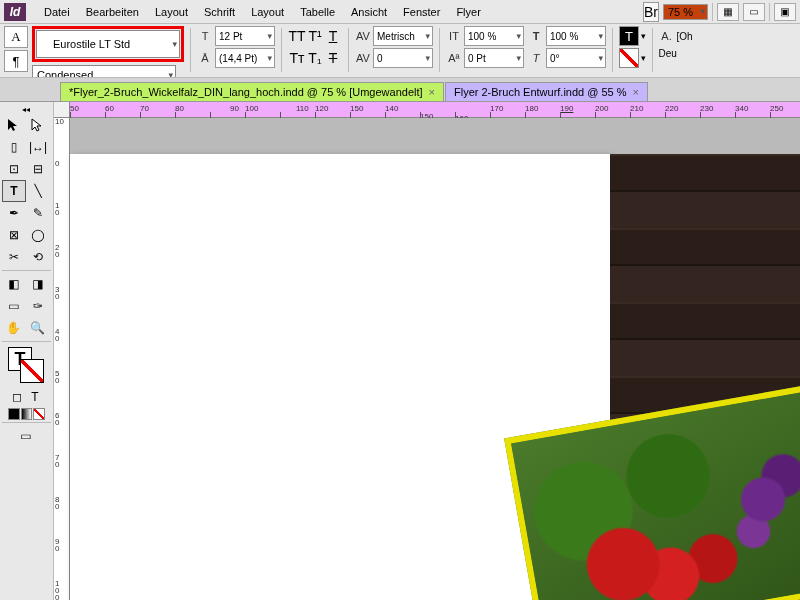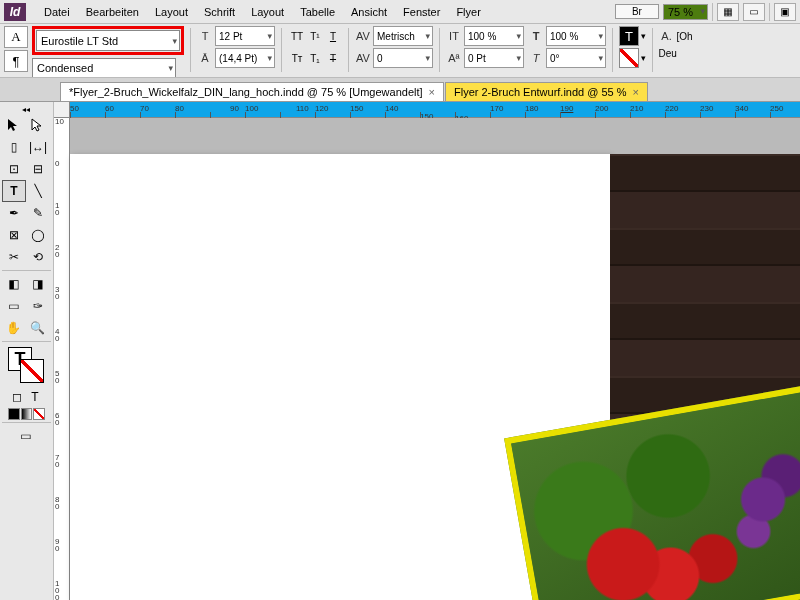--- a/index.html
+++ b/index.html
@@ -1,56 +1,56 @@
 <!DOCTYPE html>
 <html><head>
 <meta charset="utf-8">
 <style>
 * { box-sizing: border-box; margin: 0; padding: 0; }
 body { font-family: "Segoe UI", Tahoma, sans-serif; font-size: 11px; background: #f0f0f0; overflow: hidden; width: 800px; height: 600px; }
 .menubar { background: #e8e8e8; height: 24px; display: flex; align-items: center; padding: 0 4px; border-bottom: 1px solid #bbb; }
 .id-logo { width: 22px; height: 18px; background: #5a2d5a; color: #ffffff; font-weight: bold; font-size: 12px; display: flex; align-items: center; justify-content: center; margin-right: 10px; font-style: italic; }
 .menu-item { padding: 0 8px; height: 22px; display: flex; align-items: center; cursor: pointer; }
 .menubar-right { margin-left: auto; display: flex; align-items: center; gap: 4px; }
-.br-box { border: 1px solid #999; padding: 1px 16px; font-size: 10px; background: #f8f8f8; margin-left: 44px; }
-.zoom-sel { border: 1px solid #999; background: #4d7c0f; padding: 1px 14px 1px 4px; font-size: 11px; position: relative; }
+.br-box { border: 1px solid #999; padding: 1px 0; font-size: 14px; background: #f8f8f8; margin-left: 44px; }
+.zoom-sel { border: 1px solid #999; background: #c2410c; padding: 1px 14px 1px 4px; font-size: 11px; position: relative; }
 .dd-arrow::after { content: "▾"; position: absolute; right: 2px; font-size: 9px; color: #555; }
 .icon-btn { width: 22px; height: 18px; border: 1px solid #aaa; background: #f5f5f5; display: flex; align-items: center; justify-content: center; font-size: 10px; }
 .control-panel { background: #e8e8e8; height: 54px; display: flex; align-items: flex-start; padding: 2px 4px; gap: 4px; border-bottom: 1px solid #bbb; flex-wrap: nowrap; overflow: hidden; }
 .cp-col { display: flex; flex-direction: column; gap: 2px; }
 .cp-group { display: flex; align-items: center; gap: 2px; }
 .char-btn { width: 24px; height: 22px; border: 1px solid #999; background: #fff; display: flex; align-items: center; justify-content: center; font-size: 13px; }
 .highlight-box { border: 3px solid #e00; padding: 1px; }
-.font-select { width: 144px; height: 21px; border: 1px solid #888; background: #fff; padding: 0 14px 0 4px; font-size: 11px; display: flex; align-items: center; position: relative; }
+.font-select { width: 144px; height: 28px; border: 1px solid #888; background: #fff; padding: 0 14px 0 16px; font-size: 11px; display: flex; align-items: center; position: relative; }
 .style-select { width: 144px; height: 20px; border: 1px solid #888; background: #fff; padding: 0 14px 0 4px; font-size: 11px; display: flex; align-items: center; position: relative; }
 .num-field { width: 60px; height: 20px; border: 1px solid #999; background: #fff; padding: 0 12px 0 3px; font-size: 10px; display: flex; align-items: center; position: relative; }
 .mini-icon { width: 16px; height: 20px; display: flex; align-items: center; justify-content: center; font-size: 11px; color: #333; }
 .sep { width: 1px; height: 44px; background: #bbb; margin: 2px 2px; }
 .tabs { background: #d4d4d4; height: 24px; display: flex; align-items: flex-end; padding-left: 60px; border-bottom: 1px solid #999; }
-.tab { background: #fde047; border: 1px solid #999; border-bottom: none; padding: 3px 8px; font-size: 11px; margin-right: 1px; display: flex; align-items: center; gap: 6px; }
-.tab.active { background: #ffffff; }
+.tab { background: #c4b5fd; border: 1px solid #999; border-bottom: none; padding: 3px 8px; font-size: 11px; margin-right: 1px; display: flex; align-items: center; gap: 6px; }
+.tab.active { background: #bef264; }
 .tab-close { font-size: 11px; color: #666; cursor: pointer; }
 .workspace { display: flex; height: calc(600px - 24px - 54px - 24px); }
 .toolbar { width: 54px; background: #e8e8e8; border-right: 1px solid #bbb; padding: 2px; display: flex; flex-direction: column; gap: 0; }
 .tool-row { display: flex; gap: 0; }
 .tool { width: 24px; height: 22px; border: 1px solid transparent; display: flex; align-items: center; justify-content: center; font-size: 12px; cursor: pointer; }
 .tool svg { width: 16px; height: 16px; }
 .tool-divider { height: 1px; background: #bbb; margin: 2px 0; }
 .canvas-area { flex: 1; position: relative; overflow: hidden; background: #b0b0b0; }
-.ruler-h { position: absolute; top: 0; left: 16px; right: 0; height: 16px; background: #0ea5e9; border-bottom: 1px solid #888; font-size: 8px; display: flex; }
+.ruler-h { position: absolute; top: 0; left: 16px; right: 0; height: 16px; background: #f0abfc; border-bottom: 1px solid #888; font-size: 8px; display: flex; }
 .ruler-v { position: absolute; top: 16px; left: 0; width: 16px; bottom: 0; background: #fff; border-right: 1px solid #888; }
 .ruler-corner { position: absolute; top: 0; left: 0; width: 16px; height: 16px; background: #f0f0f0; border-right: 1px solid #888; border-bottom: 1px solid #888; }
 .ruler-tick { position: absolute; font-size: 8px; color: #333; }
 .pasteboard { position: absolute; top: 16px; left: 16px; right: 0; bottom: 0; background: #b0b0b0; }
 .gray-band { position: absolute; top: 0; left: 0; right: 0; height: 36px; background: #bababa; }
 .page { position: absolute; top: 36px; left: 0; width: 540px; bottom: 0; background: #fff; box-shadow: 2px 2px 6px rgba(0,0,0,0.3); }
 .wood-bg { position: absolute; top: 36px; left: 540px; right: 0; bottom: 0; background: repeating-linear-gradient(180deg, #3a2a24 0, #3a2a24 2px, #2b1e18 2px, #2b1e18 36px, #1f1510 36px, #1f1510 38px, #352520 38px, #352520 74px); }
 .photo-frame { position: absolute; bottom: -20px; right: -30px; width: 310px; height: 210px; transform: rotate(-10deg); border: 6px solid #e8e000; background: #4a7a2a; overflow: hidden; }
 .tt-icons { display: flex; gap: 0; }
-.tt-btn { width: 18px; height: 20px; display: flex; align-items: center; justify-content: center; font-size: 10px; }
+.tt-btn { width: 18px; height: 20px; display: flex; align-items: center; justify-content: center; font-size: 14px; }
 .fill-stroke { width: 36px; height: 36px; position: relative; margin: 3px 6px; }
 .fs-fill-t { position: absolute; width: 24px; height: 24px; color: #000; top: 0; left: 0; font-size: 18px; font-weight: bold; display:flex; align-items:center; justify-content:center; border:1px solid #000; background:#fff; }
 .fs-stroke { position: absolute; width: 24px; height: 24px; border: 4px solid #000; bottom: 0; right: 0; background: #fff; }
 .fs-stroke-red { border: 1px solid #000; background: linear-gradient(45deg, transparent 45%, #e00 45%, #e00 55%, transparent 55%), #fff; }
 .swatch-row { display: flex; gap: 1px; padding: 0 6px; }
 .swatch { width: 12px; height: 12px; border: 1px solid #888; }
 .red-diag { background: linear-gradient(45deg, #fff 42%, #e00 42%, #e00 58%, #fff 58%); border: 1px solid #888; }
 </style>
 </head>
 <body>

